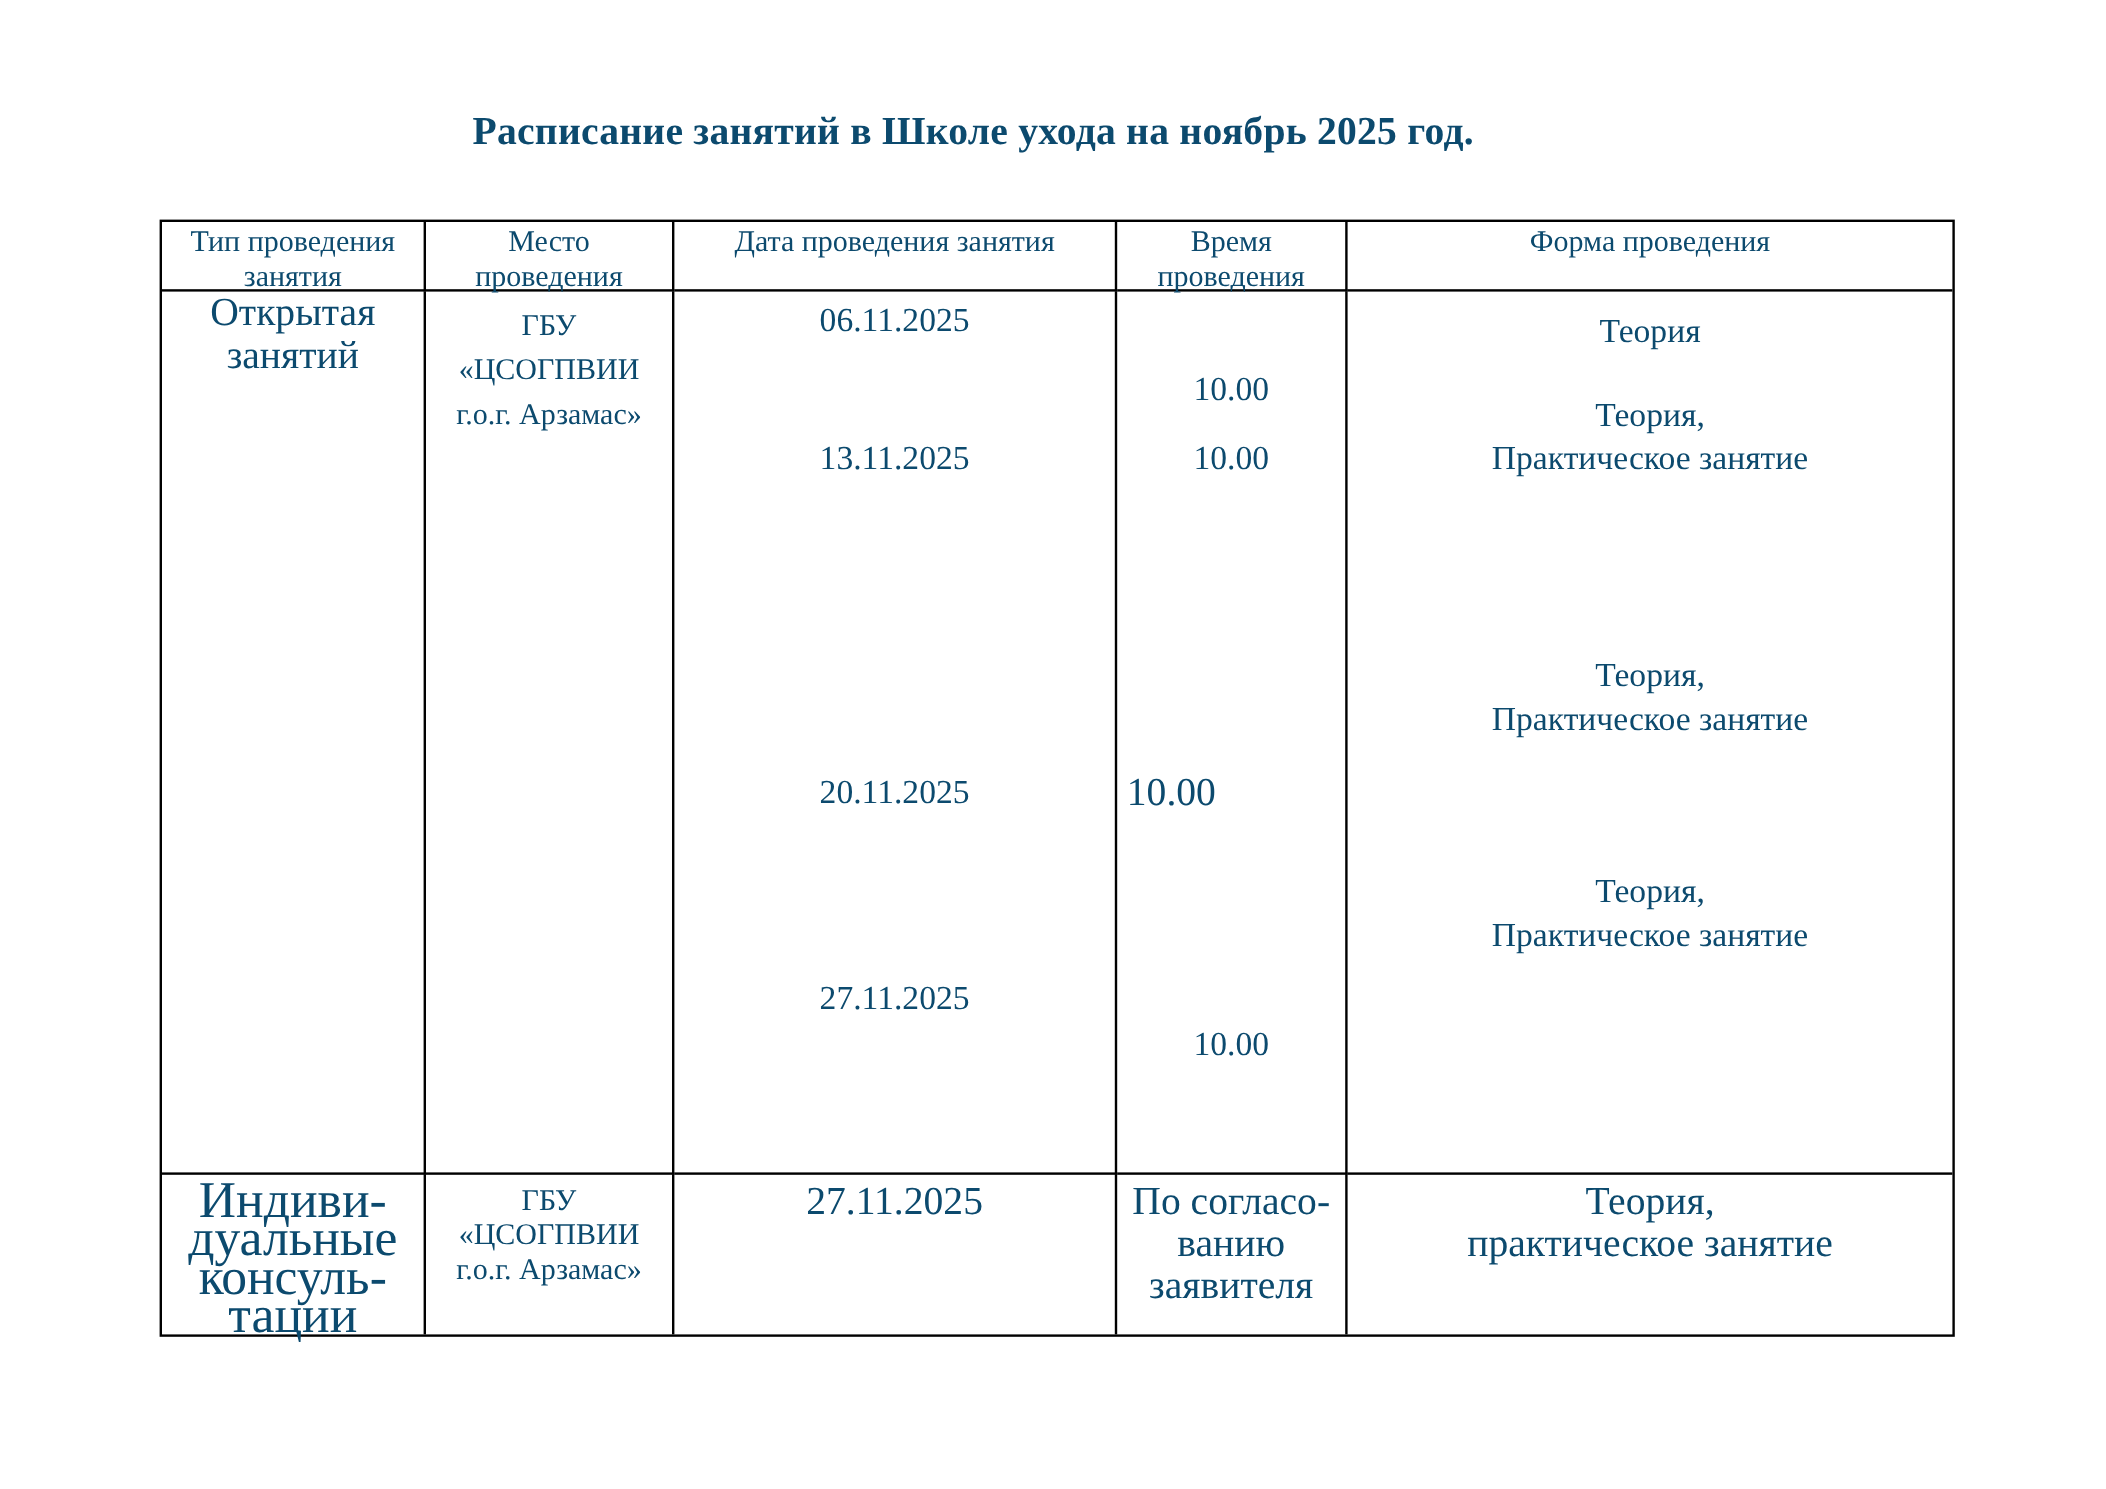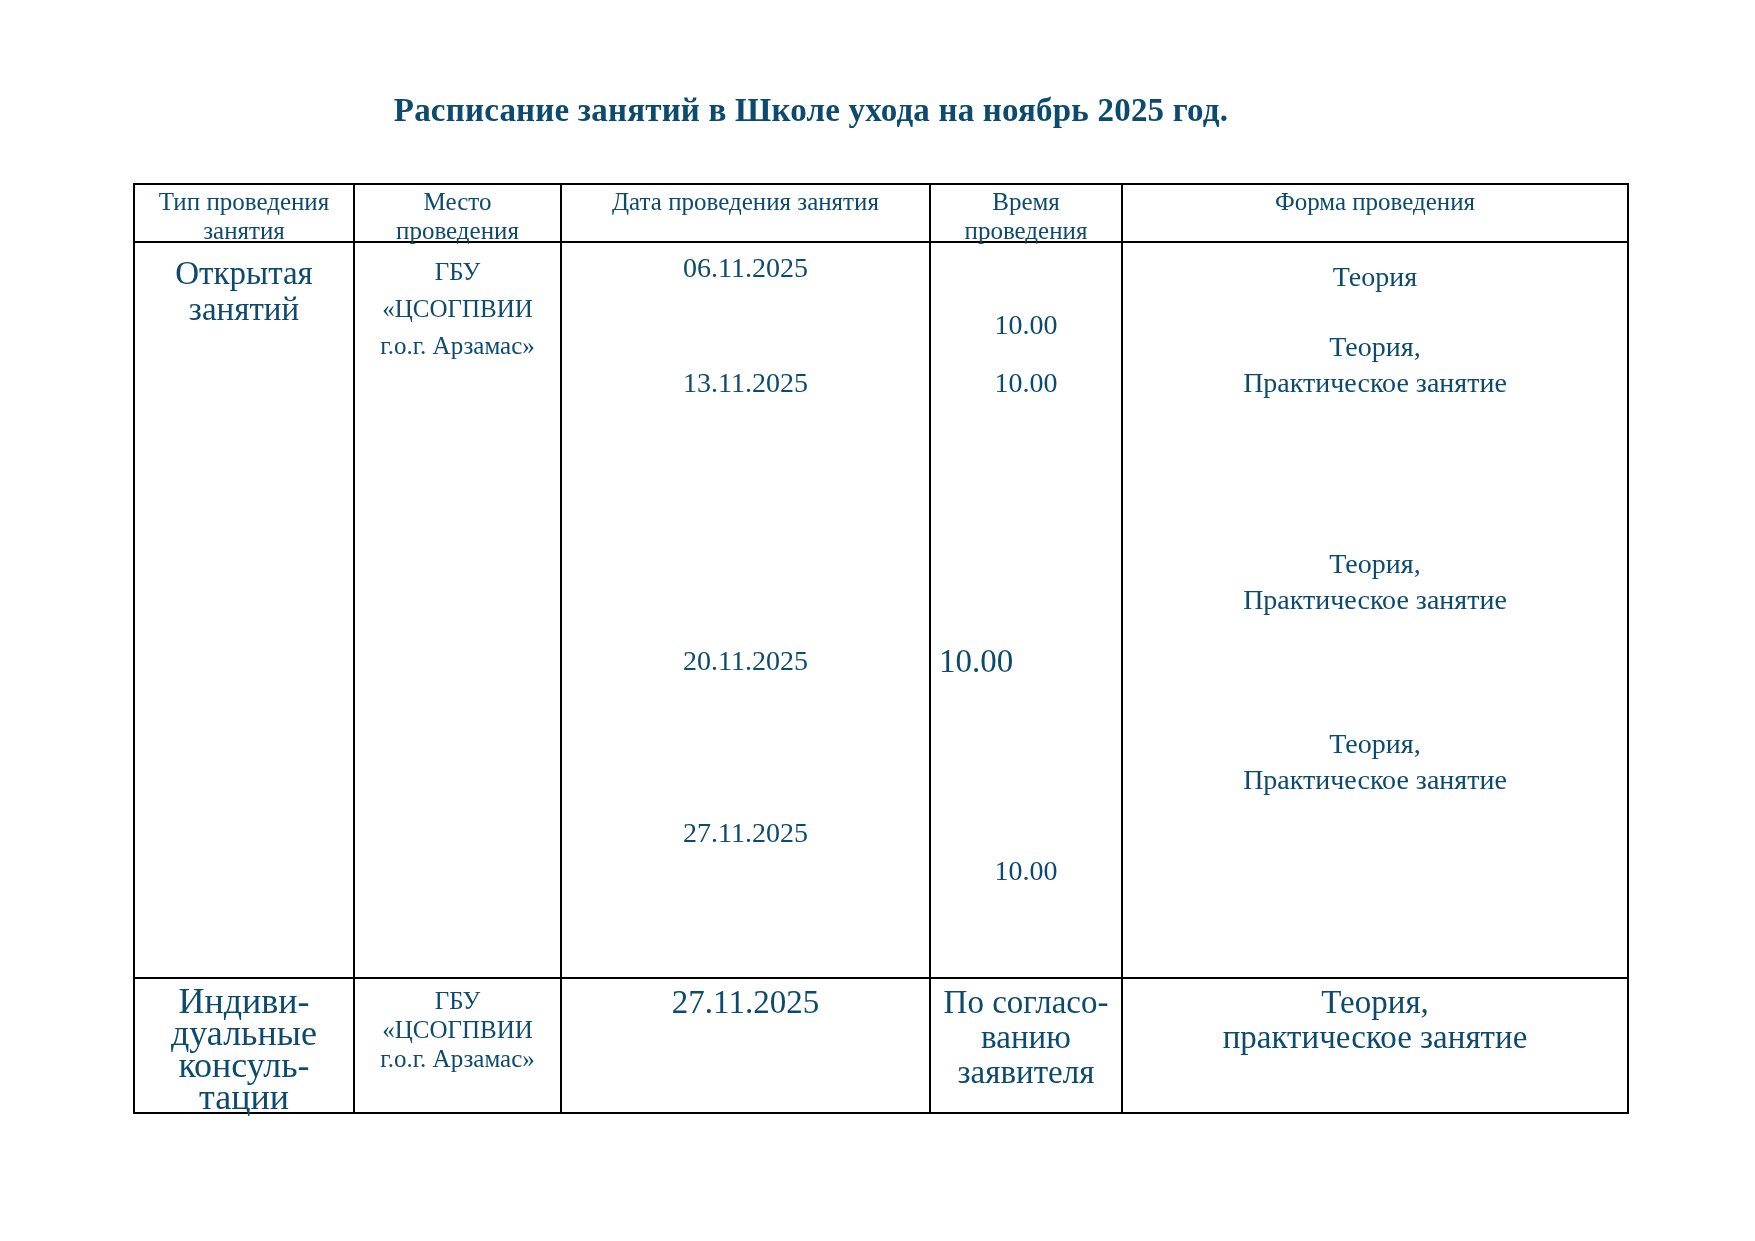--- a/index.html
+++ b/index.html
@@ -50,37 +50,37 @@
     line-height:36px;
   }
   .abs-left{
     position:absolute;
     left:8px;
     text-align:left;
     font-size:33px;
     line-height:36px;
   }
   .type-block{
-    padding-top:12px;
+    padding-top:0;
     font-size:33px;
     line-height:36px;
   }
   .place-block{
     padding-top:10px;
     font-size:25px;
     line-height:37px;
   }
   .place-block-r2{
     padding-top:7px;
     font-size:25px;
     line-height:29px;
   }
   .type-block-r2{
     padding-top:6px;
-    font-size:36px;
+    font-size:43px;
     line-height:32px;
   }
   .big-block-r2{
     padding-top:6px;
     font-size:33px;
     line-height:35px;
   }
   .line{display:block;}
 </style>
 </head>

